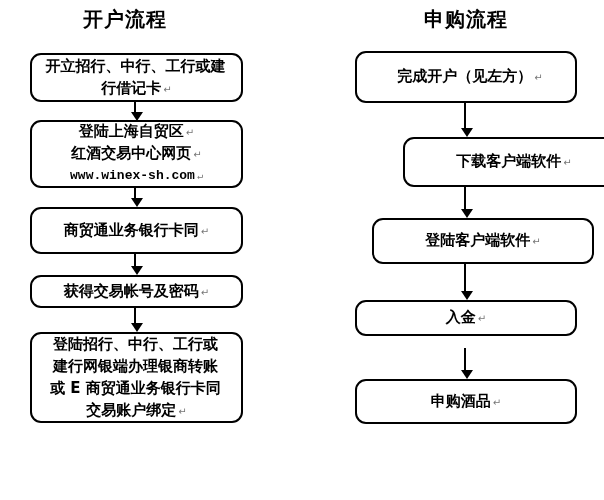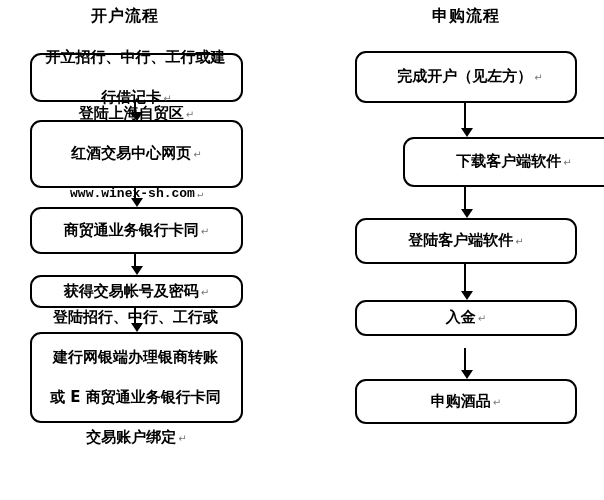--- a/index.html
+++ b/index.html
@@ -2,46 +2,46 @@
 <html><head>
 <meta charset="utf-8">
 <style>
   html,body { margin:0; padding:0; background:#ffffff; }
   .canvas {
     position:relative; width:604px; height:500px; background:#ffffff;
     font-family:"DejaVu Sans","Liberation Sans",sans-serif; color:#000;
     overflow:hidden;
   }
   .flow-title {
-    position:absolute; top:6px; font-size:16px; font-weight:bold;
+    position:absolute; top:6px; font-size:20px; font-weight:bold;
     text-align:center; letter-spacing:1px;
   }
   .lt { left:30px;  width:190px; }
   .rt { left:355px; width:222px; }
   .box {
     position:absolute; box-sizing:border-box;
     border:2px solid #000; border-radius:11px; background:#fff;
     display:flex; flex-direction:column; justify-content:center; align-items:center;
     font-size:15px; font-weight:bold; line-height:21px; text-align:center;
   }
   .box .line { white-space:nowrap; }
   .mark { font-size:10px; color:#777; font-weight:normal; margin-left:2px; }
   .mono { font-family:Liberation Mono, monospace; font-size:13px; letter-spacing:0; }
   
-  .lb { left:30px; width:213px;gap:18px; }
+  .lb { left:30px; width:213px; }
   .lb1 { top:53px;  height:49px; }
   .lb2 { top:120px; height:68px; }
   .lb3 { top:207px; height:47px; }
   .lb4 { top:275px; height:33px; }
   .lb5 { top:332px; height:91px; }
   
   .rb { left:355px; width:222px; }
   .rb1 { top:51px;  height:52px;padding-left:8px; }
   .rb2 { top:137px; height:50px;margin-left:48px; }
-  .rb3 { top:218px; height:46px; }
+  .rb3 { top:218px; height:46px;margin-left:17px; }
   .rb4 { top:300px; height:36px; }
   .rb5 { top:379px; height:45px; }
   
   .arrow { position:absolute; width:0; border-left:2px solid #000; }
   .arrow::after {
     content:""; position:absolute; left:-5px; bottom:-9px; width:0; height:0;
     border-left:6px solid transparent; border-right:6px solid transparent;
     border-top:9px solid #000;
   }
   .la { left:134px; }

